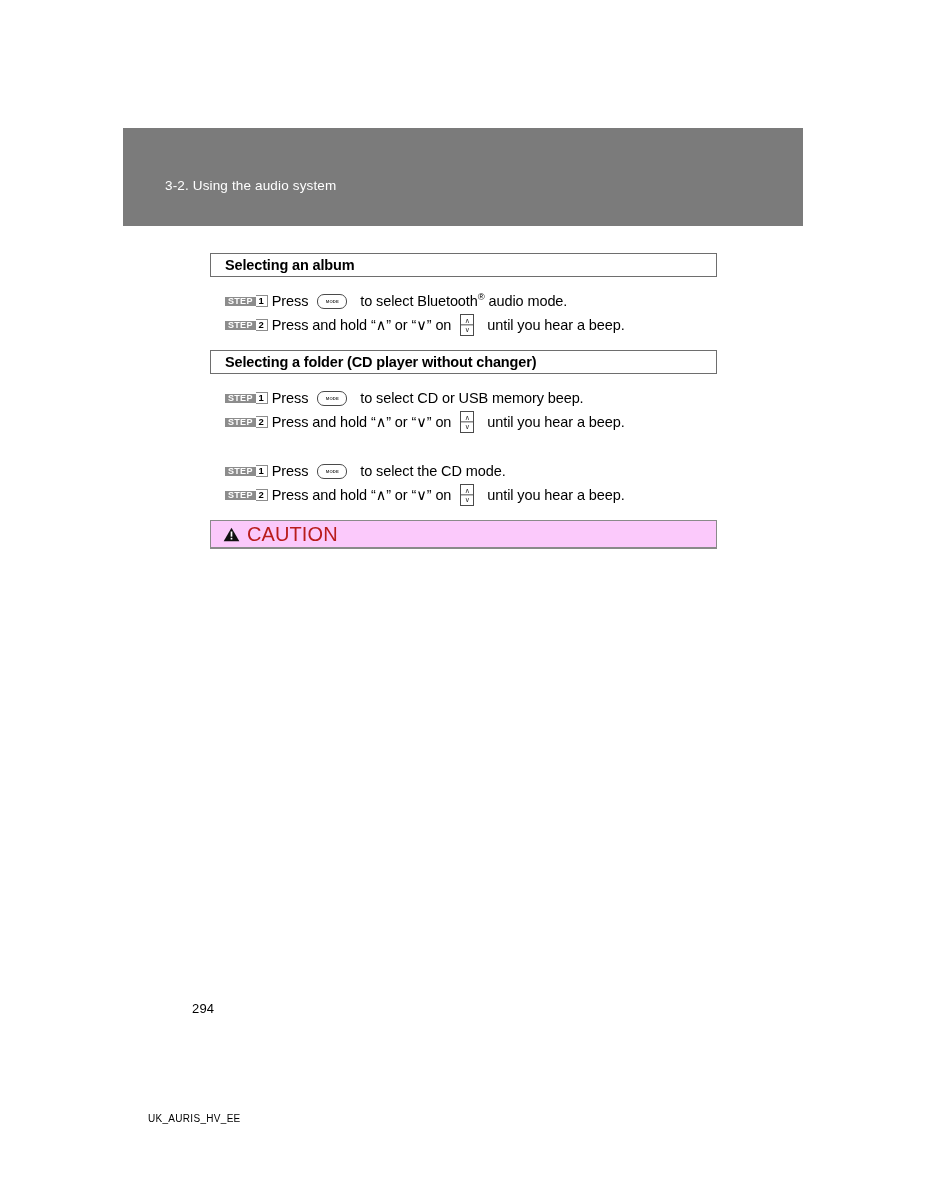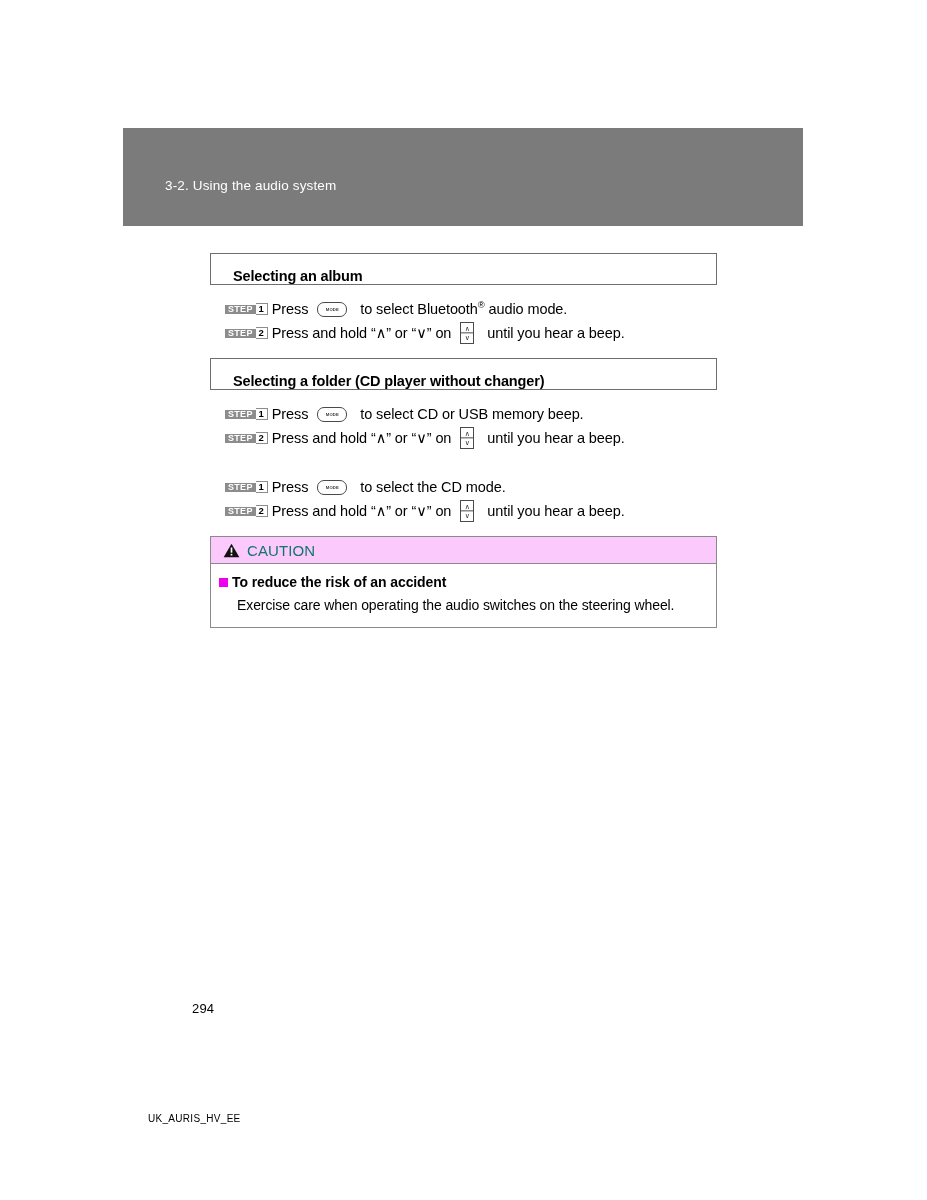--- a/index.html
+++ b/index.html
@@ -39,26 +39,25 @@
   .content {
     position: absolute;
     left: 210px;
     top: 253px;
     width: 507px;
   }
 
   
   .section-head {
     border: 1px solid #6e6e6e;
-    height: 32px;
-    box-sizing: border-box;
-    display: flex;
-    align-items: flex-end;
-    background: #ffffff;
-    padding-left: 8px;
+    height: 24px;
+    box-sizing: border-box;
+    display: flex;
+    align-items: center;
+    background: #ffffff;
   }
   .section-head .tab {
     width: 7px;
     background: #8a8a8a;
     flex: 0 0 auto;
   }
   .section-head .section-title {
     flex: 1 1 auto;
     display: flex;
     align-items: center;
@@ -205,23 +204,23 @@
     padding-left: 12px;
   }
   .warn-tri {
     width: 17px;
     height: 15px;
     flex: 0 0 auto;
     margin-right: 7px;
     display: block;
   }
   .caution-head .caution-label {
-    font-size: 15px;
+    font-size: 20px;
     letter-spacing: 0.1px;
-    color: #0f766e;
+    color: #b91c1c;
   }
   .caution-body {
     background: #ffffff;
     padding: 10px 12px 14px 8px;
   }
   .caution-bullet-row {
     display: flex;
     align-items: flex-start;
   }
   .bullet-sq {
@@ -381,25 +380,18 @@
 
   <div class="caution">
     <div class="caution-head">
       <svg class="warn-tri" viewBox="0 0 20 18">
         <polygon points="10,0.8 19.4,17.2 0.6,17.2" fill="#111111"></polygon>
         <rect x="9" y="5.4" width="2" height="6.2" fill="#ffffff"></rect>
         <rect x="9" y="13" width="2" height="2" fill="#ffffff"></rect>
       </svg>
       <span class="caution-label">CAUTION</span>
     </div>
-    <div class="caution-body">
-      <div class="caution-bullet-row">
-        <span class="bullet-sq"></span>
-        <span class="caution-subtitle">To reduce the risk of an accident</span>
-      </div>
-      <div class="caution-para">Exercise care when operating the audio switches on the steering wheel.</div>
-    </div>
   </div>
 
 </div>
 
 <div class="page-number">294</div>
 <div class="doc-code">UK_AURIS_HV_EE</div>
 
 </body></html>

